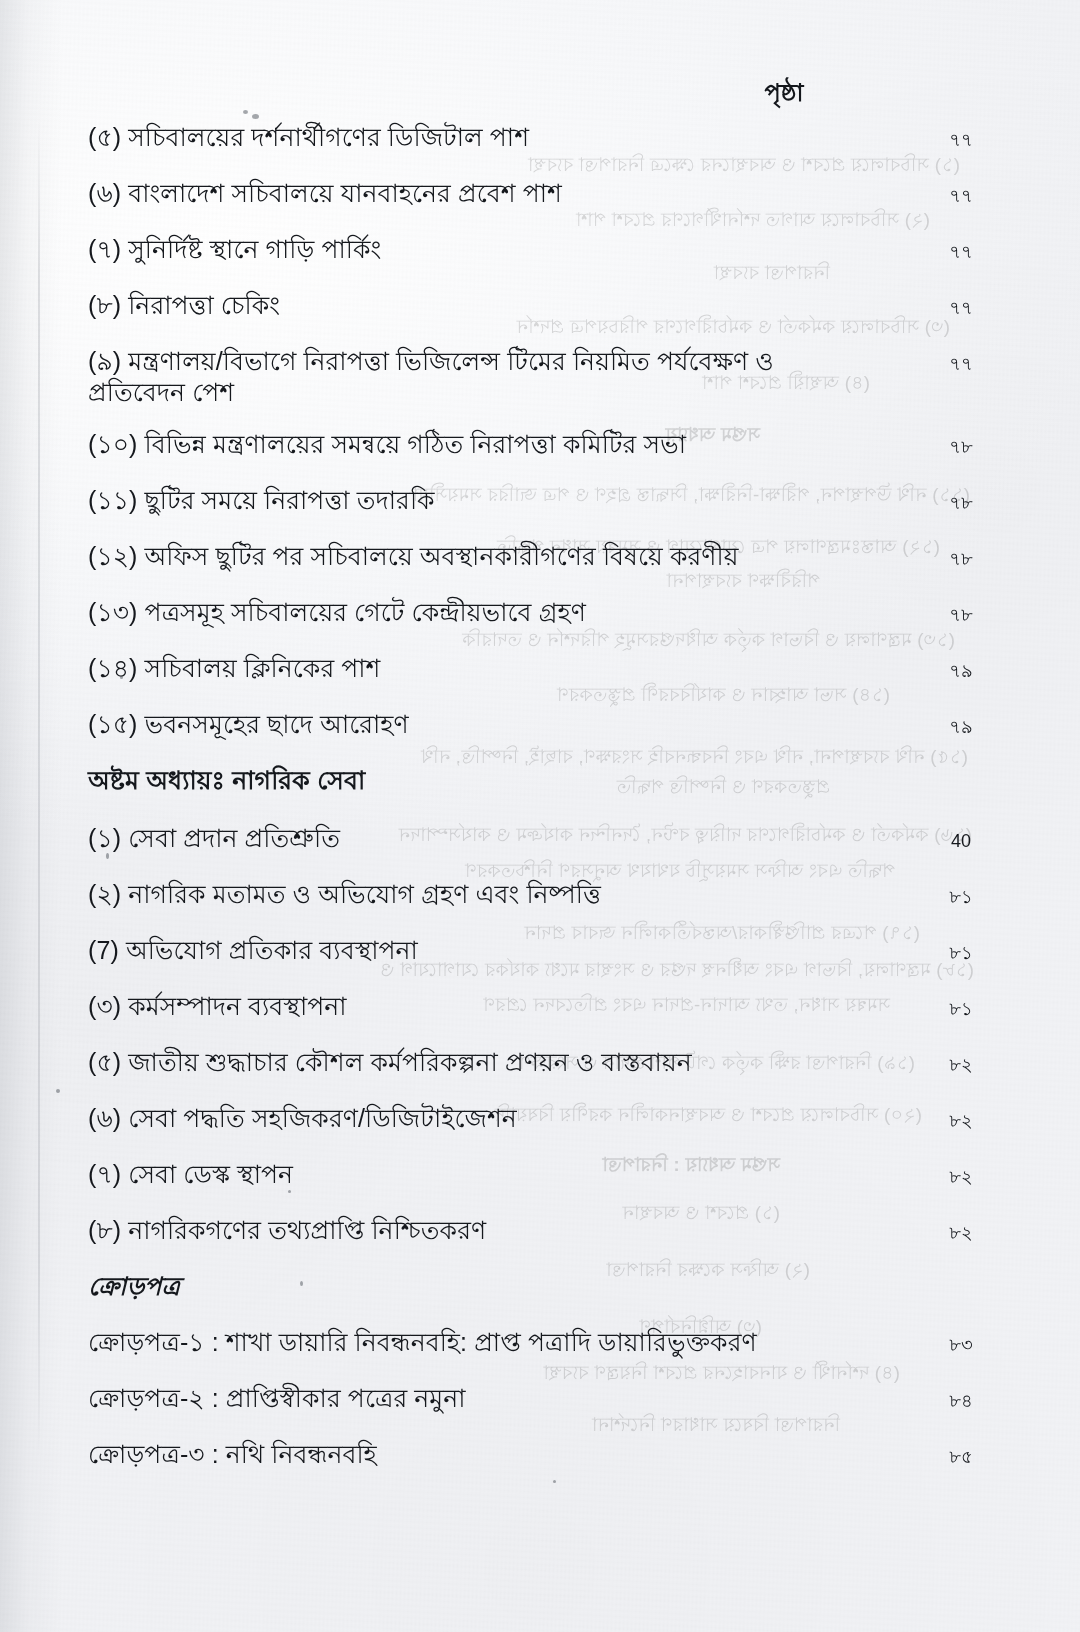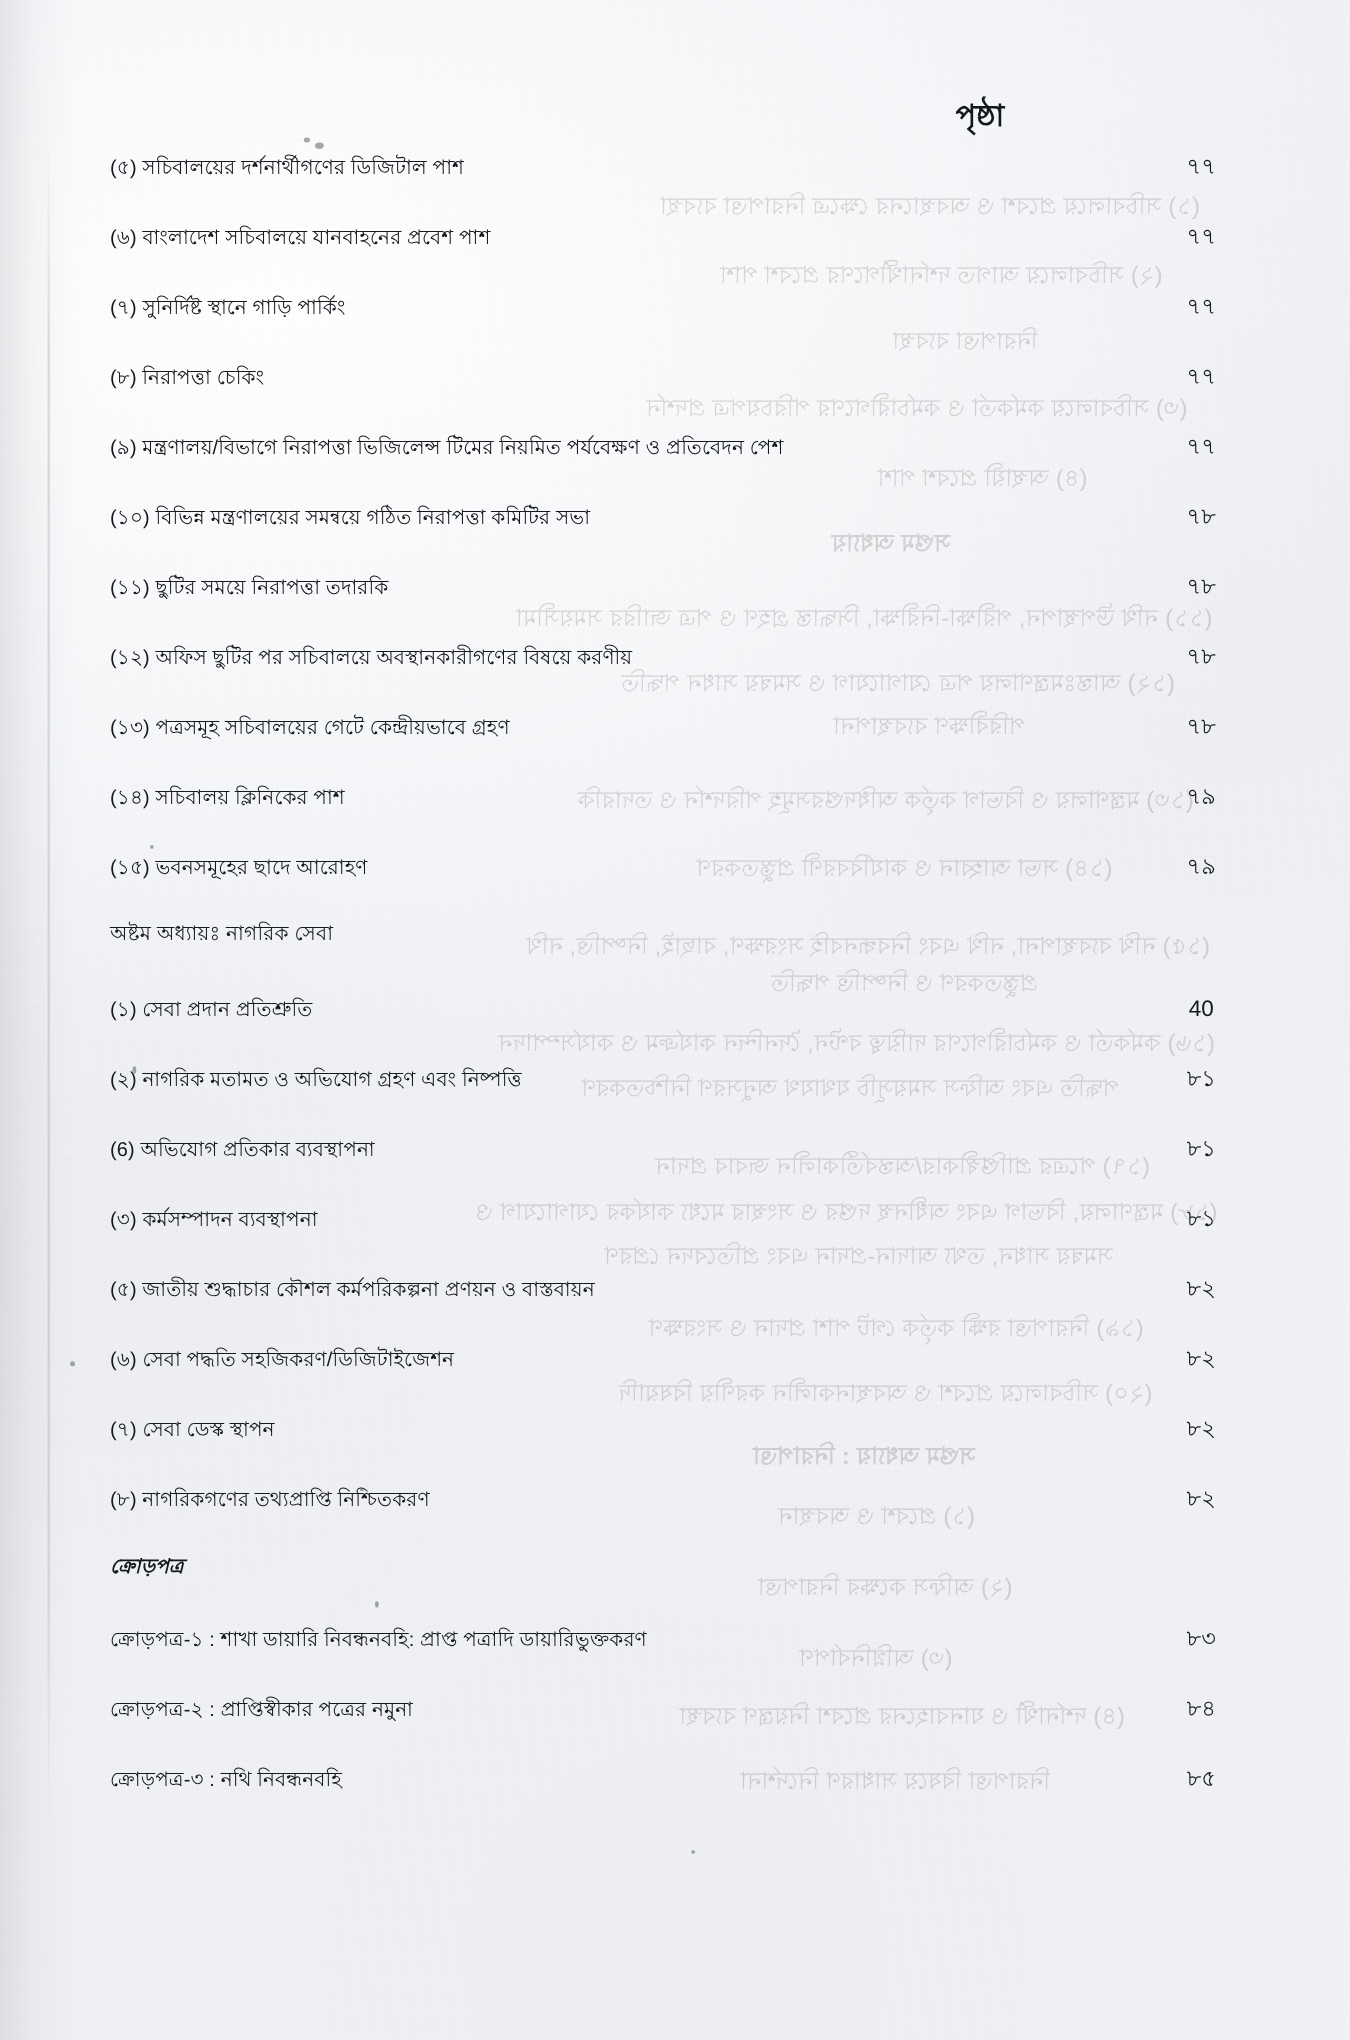--- a/index.html
+++ b/index.html
@@ -100,41 +100,41 @@
     position: relative;
     display: flex;
     align-items: baseline;
     justify-content: space-between;
     min-height: 36px;
     margin-bottom: 20px;
   }
 
   .row .label {
     font-family: "Liberation Sans", "DejaVu Sans", sans-serif;
-    font-size: 16px;
+    font-size: 25px;
     line-height: 1.25;
     color: #16191e;
     letter-spacing: .1px;
     max-width: 760px;
   }
 
   .row .pnum {
     font-family: "Liberation Sans", "DejaVu Sans", sans-serif;
     font-size: 18px;
     line-height: 1.25;
     color: #16191e;
     min-width: 70px;
     text-align: center;
     margin-left: 24px;
     flex: 0 0 auto;
   }
 
   .row.heading { margin-top: 12px; margin-bottom: 22px; }
   .row.heading .label {
-    font-weight: 400;
+    font-weight: 700;
     letter-spacing: .2px;
   }
 
   .row.section { margin-top: 16px; margin-bottom: 20px; font-style: italic; }
   .row.section .label { font-weight: 700; }
 
   .folio {
     position: absolute;
     left: 0; right: 0;
     top: 1498px;
@@ -246,21 +246,21 @@
         </div>
         <div class="row">
           <div class="label">(১) সেবা প্রদান প্রতিশ্রুতি</div>
           <div class="pnum">40</div>
         </div>
         <div class="row">
           <div class="label">(২) নাগরিক মতামত ও অভিযোগ গ্রহণ এবং নিষ্পত্তি</div>
           <div class="pnum">৮১</div>
         </div>
         <div class="row">
-          <div class="label">(6) অভিযোগ প্রতিকার ব্যবস্থাপনা</div>
+          <div class="label">(7) অভিযোগ প্রতিকার ব্যবস্থাপনা</div>
           <div class="pnum">৮১</div>
         </div>
         <div class="row">
           <div class="label">(৩) কর্মসম্পাদন ব্যবস্থাপনা</div>
           <div class="pnum">৮১</div>
         </div>
         <div class="row">
           <div class="label">(৫) জাতীয় শুদ্ধাচার কৌশল কর্মপরিকল্পনা প্রণয়ন ও বাস্তবায়ন</div>
           <div class="pnum">৮২</div>
         </div>

